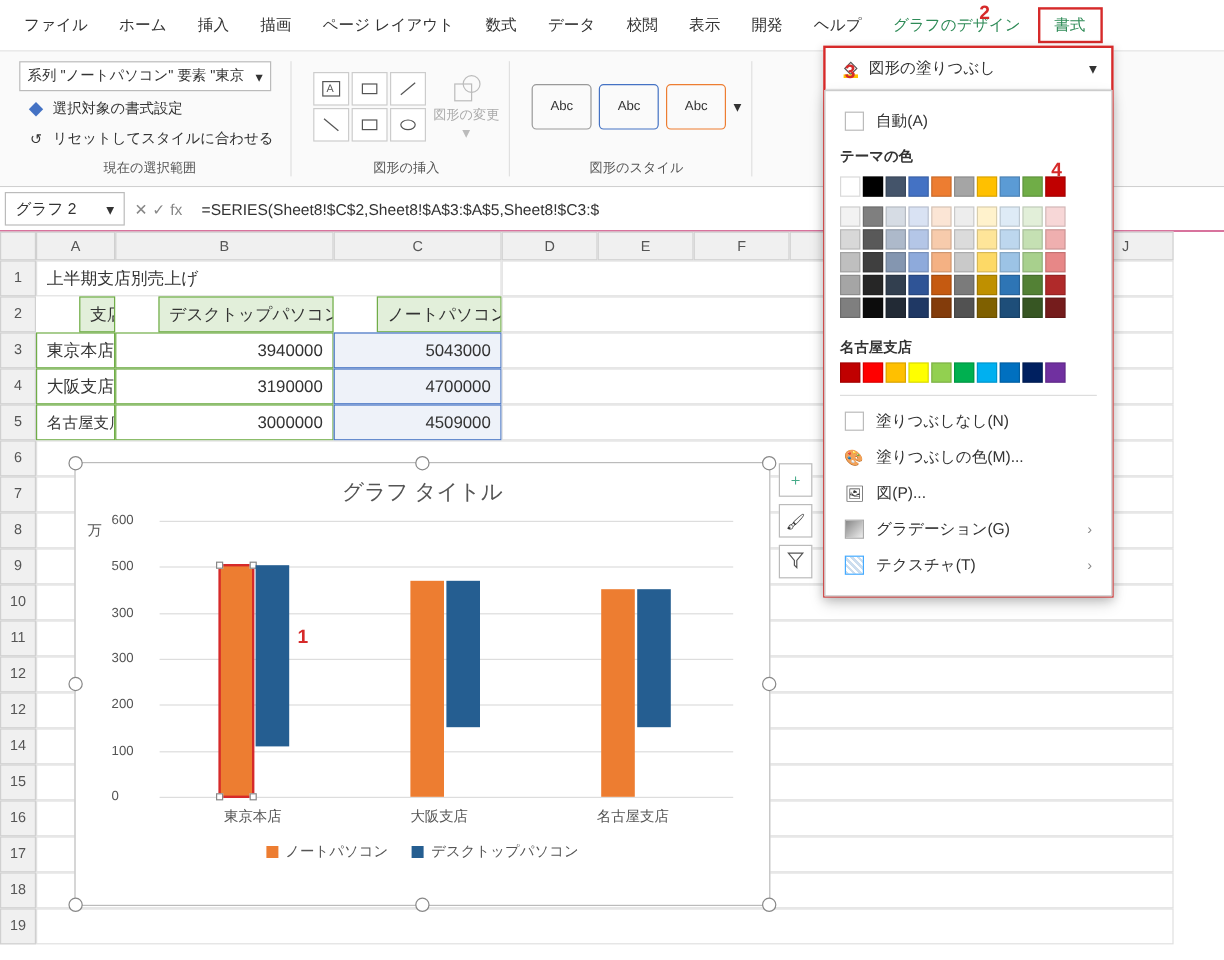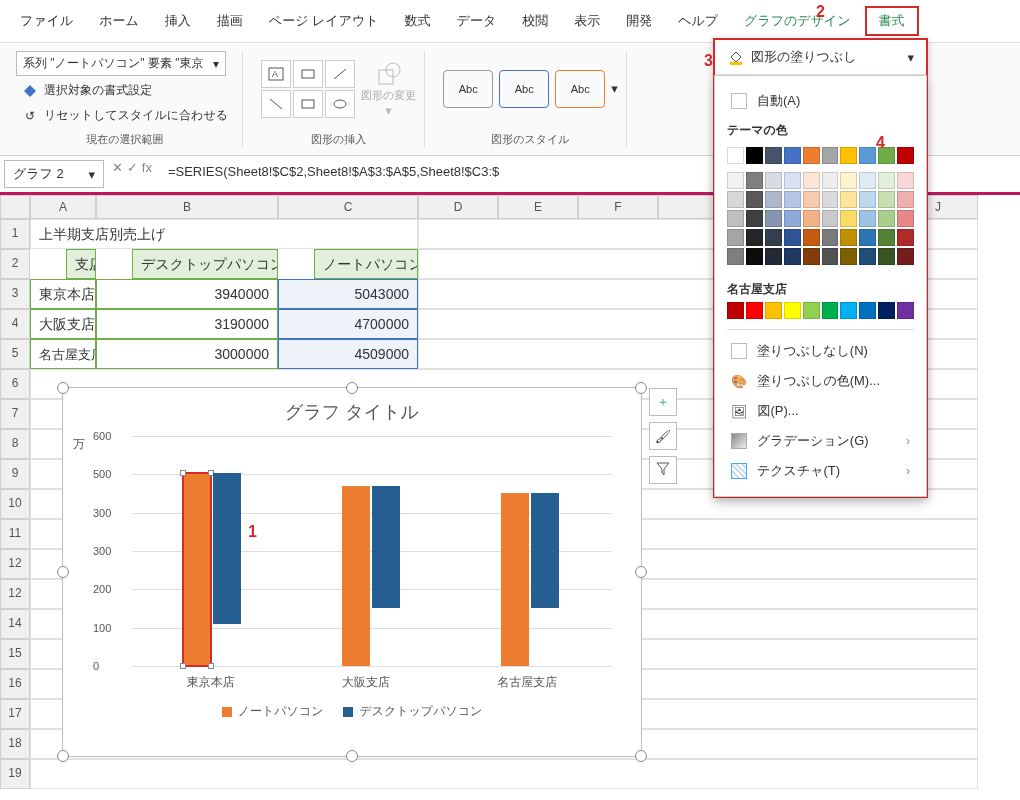--- a/index.html
+++ b/index.html
@@ -27,21 +27,21 @@
 .shape-cell { border: 1px solid #ccc; display: flex; align-items: center; justify-content: center; background: #fff; }
 
 .style-gallery { display: flex; gap: 6px; align-items: center; }
 .style-box { width: 50px; height: 38px; border: 1px solid #999; border-radius: 4px; display: flex; align-items: center; justify-content: center; font-size: 11px; }
 .style-box.blue { border-color: #4472c4; }
 .style-box.orange { border-color: #ed7d31; }
 
 .wordart-placeholder { display: flex; gap: 10px; font-size: 32px; font-family: Georgia, serif; color: #aaa; }
 
 
-.formula-bar { display: flex; padding: 4px; border-bottom: 3px solid #be185d; background: #fff; }
+.formula-bar { display: flex; align-items: center; padding: 4px; border-bottom: 1px solid #be185d; background: #fff; }
 .name-box { border: 1px solid #bbb; padding: 4px 8px; width: 100px; display: flex; justify-content: space-between; align-items: center; }
 .formula-icons { padding: 0 8px; display: flex; gap: 4px; color: #888; }
 .formula-input { flex: 1; padding: 4px 8px; }
 
 
 .grid-area { position: relative; }
 .grid-container { display: grid; grid-template-columns: 30px 66px 182px 140px 80px 80px 80px 80px 80px 80px 80px; }
 .grid-header { background: #f0f0f0; border: 1px solid #d0d0d0; text-align: center; padding: 4px; font-size: 12px; color: #555; }
 .row-header { background: #f0f0f0; border: 1px solid #d0d0d0; text-align: center; padding: 6px 4px; font-size: 12px; color: #555; }
 .cell { border: 1px solid #e0e0e0; padding: 6px 8px; font-size: 14px; height: 30px; white-space: nowrap; overflow: hidden; }
@@ -70,21 +70,21 @@
 .bar-handle { position: absolute; width: 6px; height: 6px; border: 1px solid #888; background: #fff; }
 .x-labels { display: flex; justify-content: space-around; padding: 8px 30px 0 70px; font-size: 12px; color: #555; }
 .legend { display: flex; justify-content: center; gap: 20px; padding: 12px 0; font-size: 12px; color: #555; }
 .legend-item { display: flex; align-items: center; gap: 6px; }
 .legend-swatch { width: 10px; height: 10px; }
 
 .side-buttons { position: absolute; right: -36px; top: 0; display: flex; flex-direction: column; gap: 6px; }
 .side-btn { width: 28px; height: 28px; border: 1px solid #bbb; background: #fff; display: flex; align-items: center; justify-content: center; }
 
 
-.popup { position: absolute; top: 38px; right: 92px; width: 215px; border: 2px solid #d62a2a; background: #fff; box-shadow: 0 2px 8px rgba(0,0,0,.2); z-index: 10; }
+.popup { position: absolute; top: 38px; right: 92px; width: 242px; border: 2px solid #d62a2a; background: #fff; box-shadow: 0 2px 8px rgba(0,0,0,.2); z-index: 10; }
 .popup-header { display: flex; align-items: center; padding: 8px 12px; border-bottom: 1px solid #e0e0e0; gap: 8px; font-size: 13px; }
 .popup-body { padding: 10px 12px; position: relative; box-shadow: 0 6px 12px rgba(0,0,0,.15); border: 1px solid #ccc; margin: 0 -1px -1px -1px; background: #fff; }
 .popup-row { display: flex; align-items: center; padding: 6px 4px; gap: 10px; font-size: 13px; }
 .popup-section-label { font-weight: bold; font-size: 12px; padding: 6px 0 4px; }
 .color-row { display: flex; gap: 2px; }
 .color-grid { display: flex; flex-direction: column; gap: 2px; margin: 4px 0 10px; }
 .color-swatch { width: 17px; height: 17px; border: 1px solid rgba(0,0,0,.15); }
 .popup-sep { border-top: 1px solid #ddd; margin: 6px 0; }
 .caret-right { font-size: 12px; color: #888; margin-left: auto; }
 

